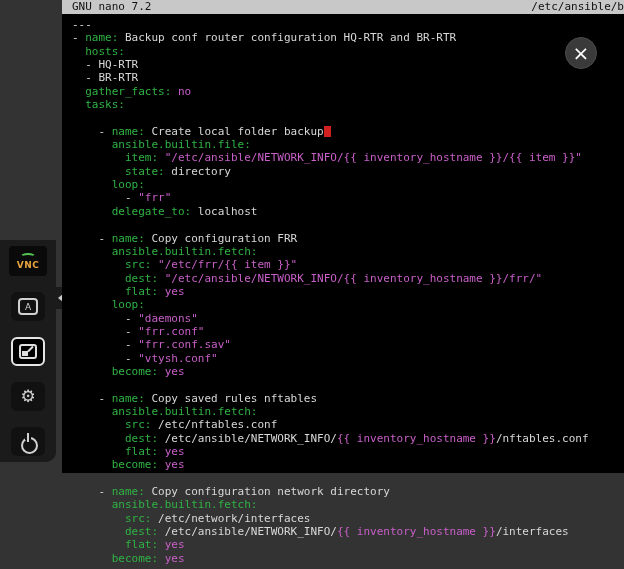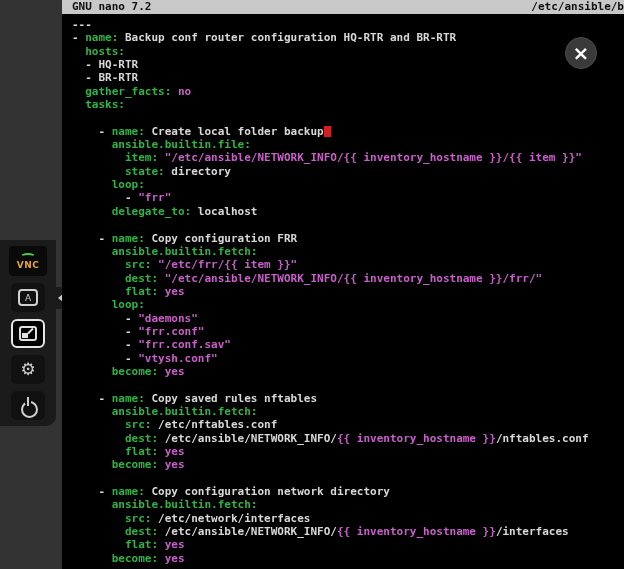--- a/index.html
+++ b/index.html
@@ -8,21 +8,21 @@
     background:#333333;
     font-family:"DejaVu Sans Mono", monospace;
     position:relative;
   }
 
   
   .side-strip { position:absolute; left:0; top:0; width:62px; height:569px; background:#333333; }
   .vnc-panel {
     position:absolute; left:0; top:240px; width:56px;
     background:#1b1b1b; border-radius:0 0 10px 0;
-    padding:6px 0; display:flex; flex-direction:column; align-items:center; gap:7px;
+    padding:6px 0; display:flex; flex-direction:column; align-items:center; gap:16px;
   }
   .vnc-logo {
     width:38px; height:30px; background:#0a0a0a; border-radius:4px;
     display:flex; flex-direction:column; align-items:center; justify-content:center;
   }
   .logo-arc { width:16px; height:8px; border:2px solid transparent; border-top-color:#52c452; border-radius:50%; margin-bottom:-1px; }
   .logo-text { color:#e8a33d; font-size:9px; font-weight:bold; font-family:"DejaVu Sans",sans-serif; letter-spacing:.5px; }
   .vbtn {
     width:34px; height:29px; border-radius:6px; background:#111111;
     display:flex; align-items:center; justify-content:center;
@@ -43,21 +43,21 @@
   .p-mask { position:absolute; left:6px; top:2px; width:6px; height:5px; background:#111111; }
   .p-line { position:absolute; left:8px; top:0;  width:2px; height:9px; background:#d0d0d0; }
   .panel-handle {
     position:absolute; left:56px; top:287px; width:9px; height:22px;
     background:#1b1b1b; border-radius:0 4px 4px 0;
     display:flex; align-items:center; justify-content:center; cursor:pointer;
   }
   .tri-left { width:0; height:0; border-top:4px solid transparent; border-bottom:4px solid transparent; border-right:5px solid #cccccc; }
 
   
-  .terminal { position:absolute; left:62px; top:0; width:562px; height:569px; background:var(--term-bg,#000);font-weight:bold; }
+  .terminal { position:absolute; left:62px; top:0; width:562px; height:473px; background:var(--term-bg,#000); }
   .nano-header {
     height:14px; background:var(--hdr-bg,#c8c8c8); color:#111;
     font-size:11px; line-height:14px; white-space:nowrap;
     display:flex; justify-content:space-between; padding-left:10px; overflow:hidden;
   }
   .nano-file { overflow:hidden; white-space:nowrap; }
   .code { padding:4px 0 0 10px; font-size:11px; line-height:13.35px; }
   .line { white-space:pre; height:13.35px; }
   .plain { color:var(--txt,#d8d8d8); }
   .key   { color:var(--key,#2fb344); }

